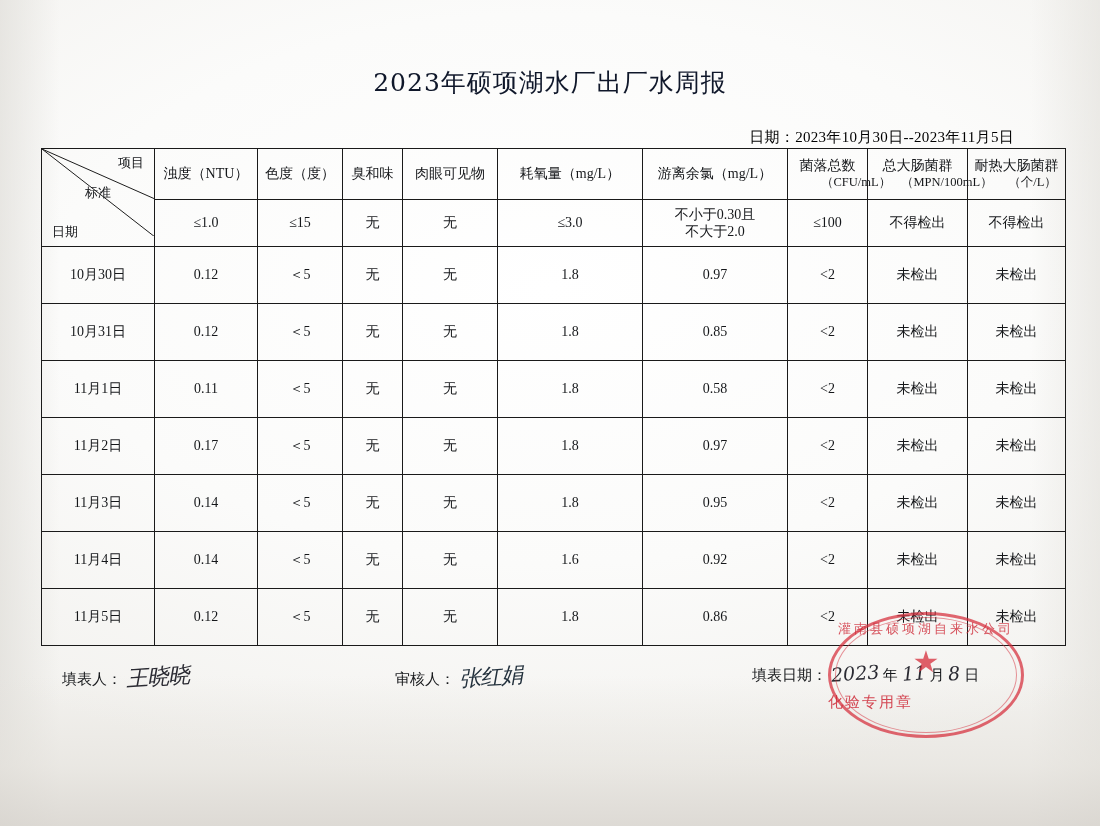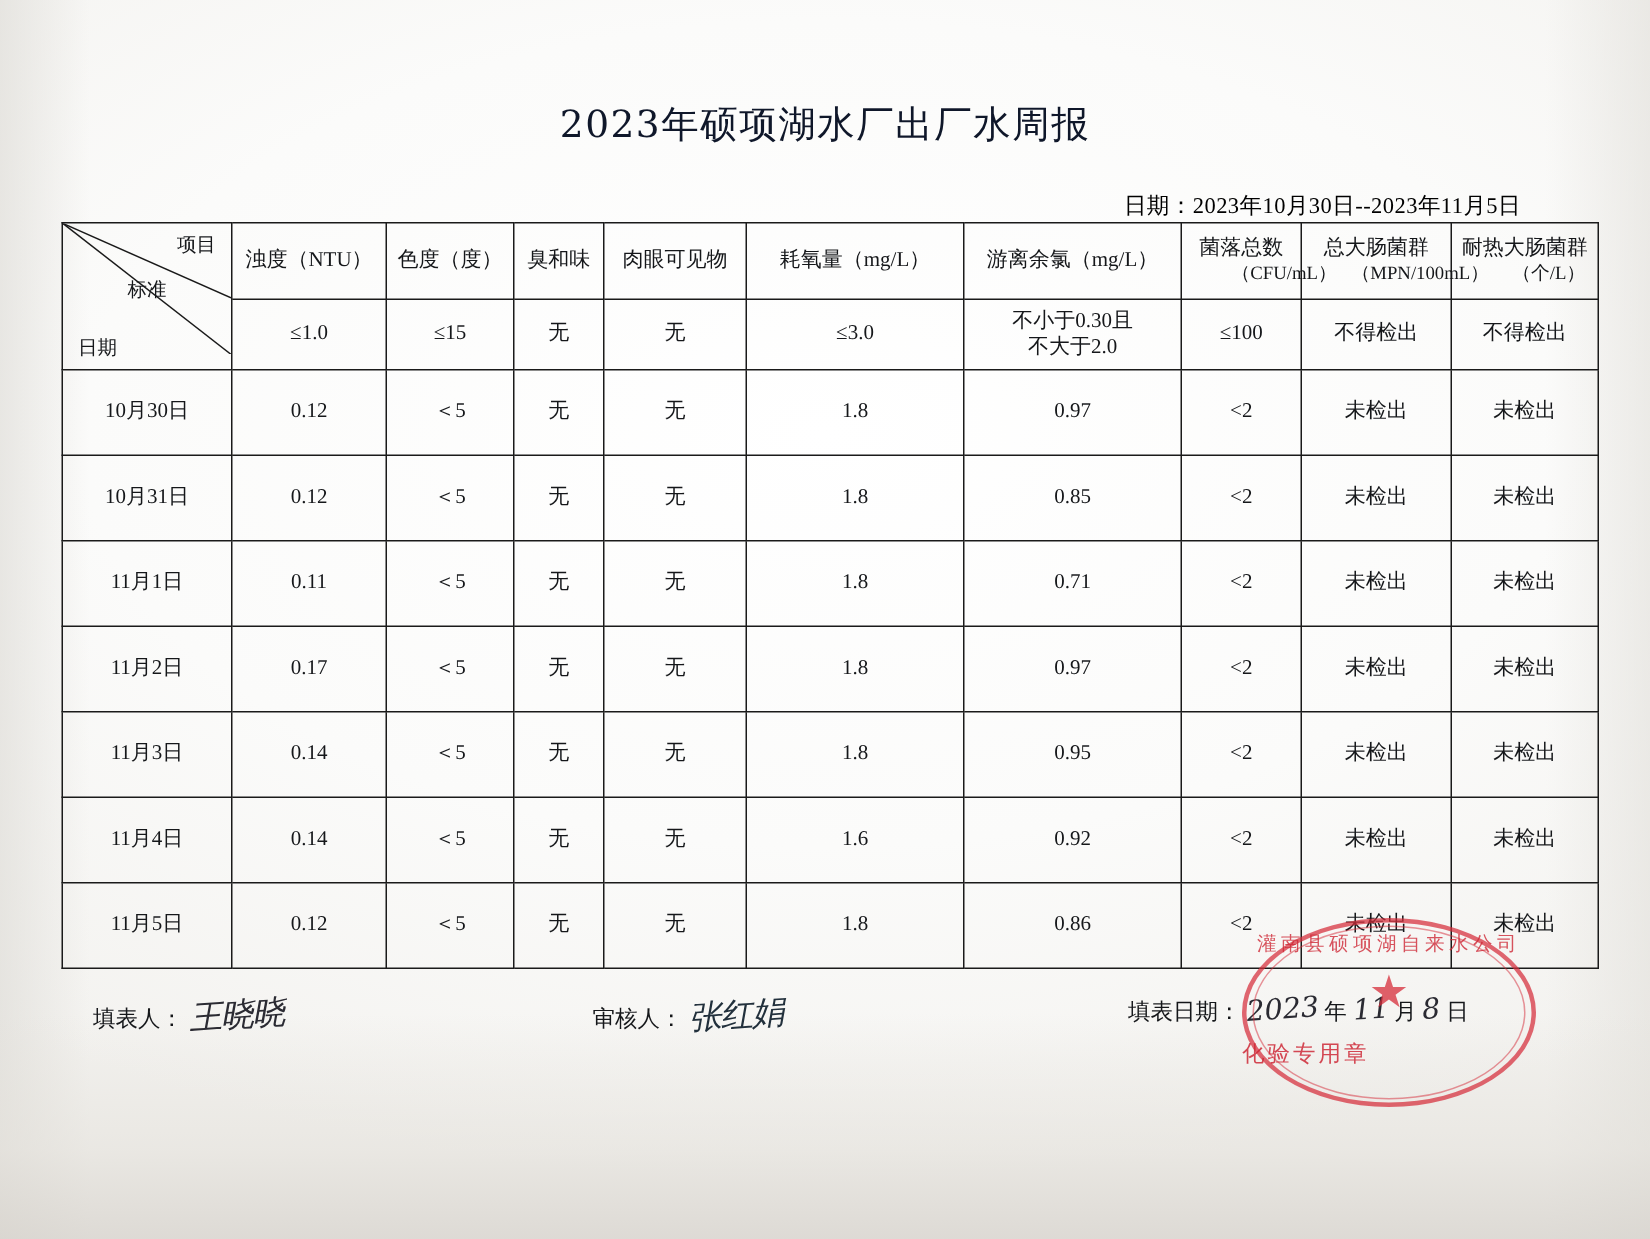--- a/index.html
+++ b/index.html
@@ -291,21 +291,21 @@
       <td>未检出</td>
       <td>未检出</td>
     </tr>
     <tr class="data-row">
       <td>11月1日</td>
       <td>0.11</td>
       <td>＜5</td>
       <td>无</td>
       <td>无</td>
       <td>1.8</td>
-      <td>0.71</td>
+      <td>0.58</td>
       <td>&lt;2</td>
       <td>未检出</td>
       <td>未检出</td>
     </tr>
     <tr class="data-row">
       <td>11月2日</td>
       <td>0.17</td>
       <td>＜5</td>
       <td>无</td>
       <td>无</td>

